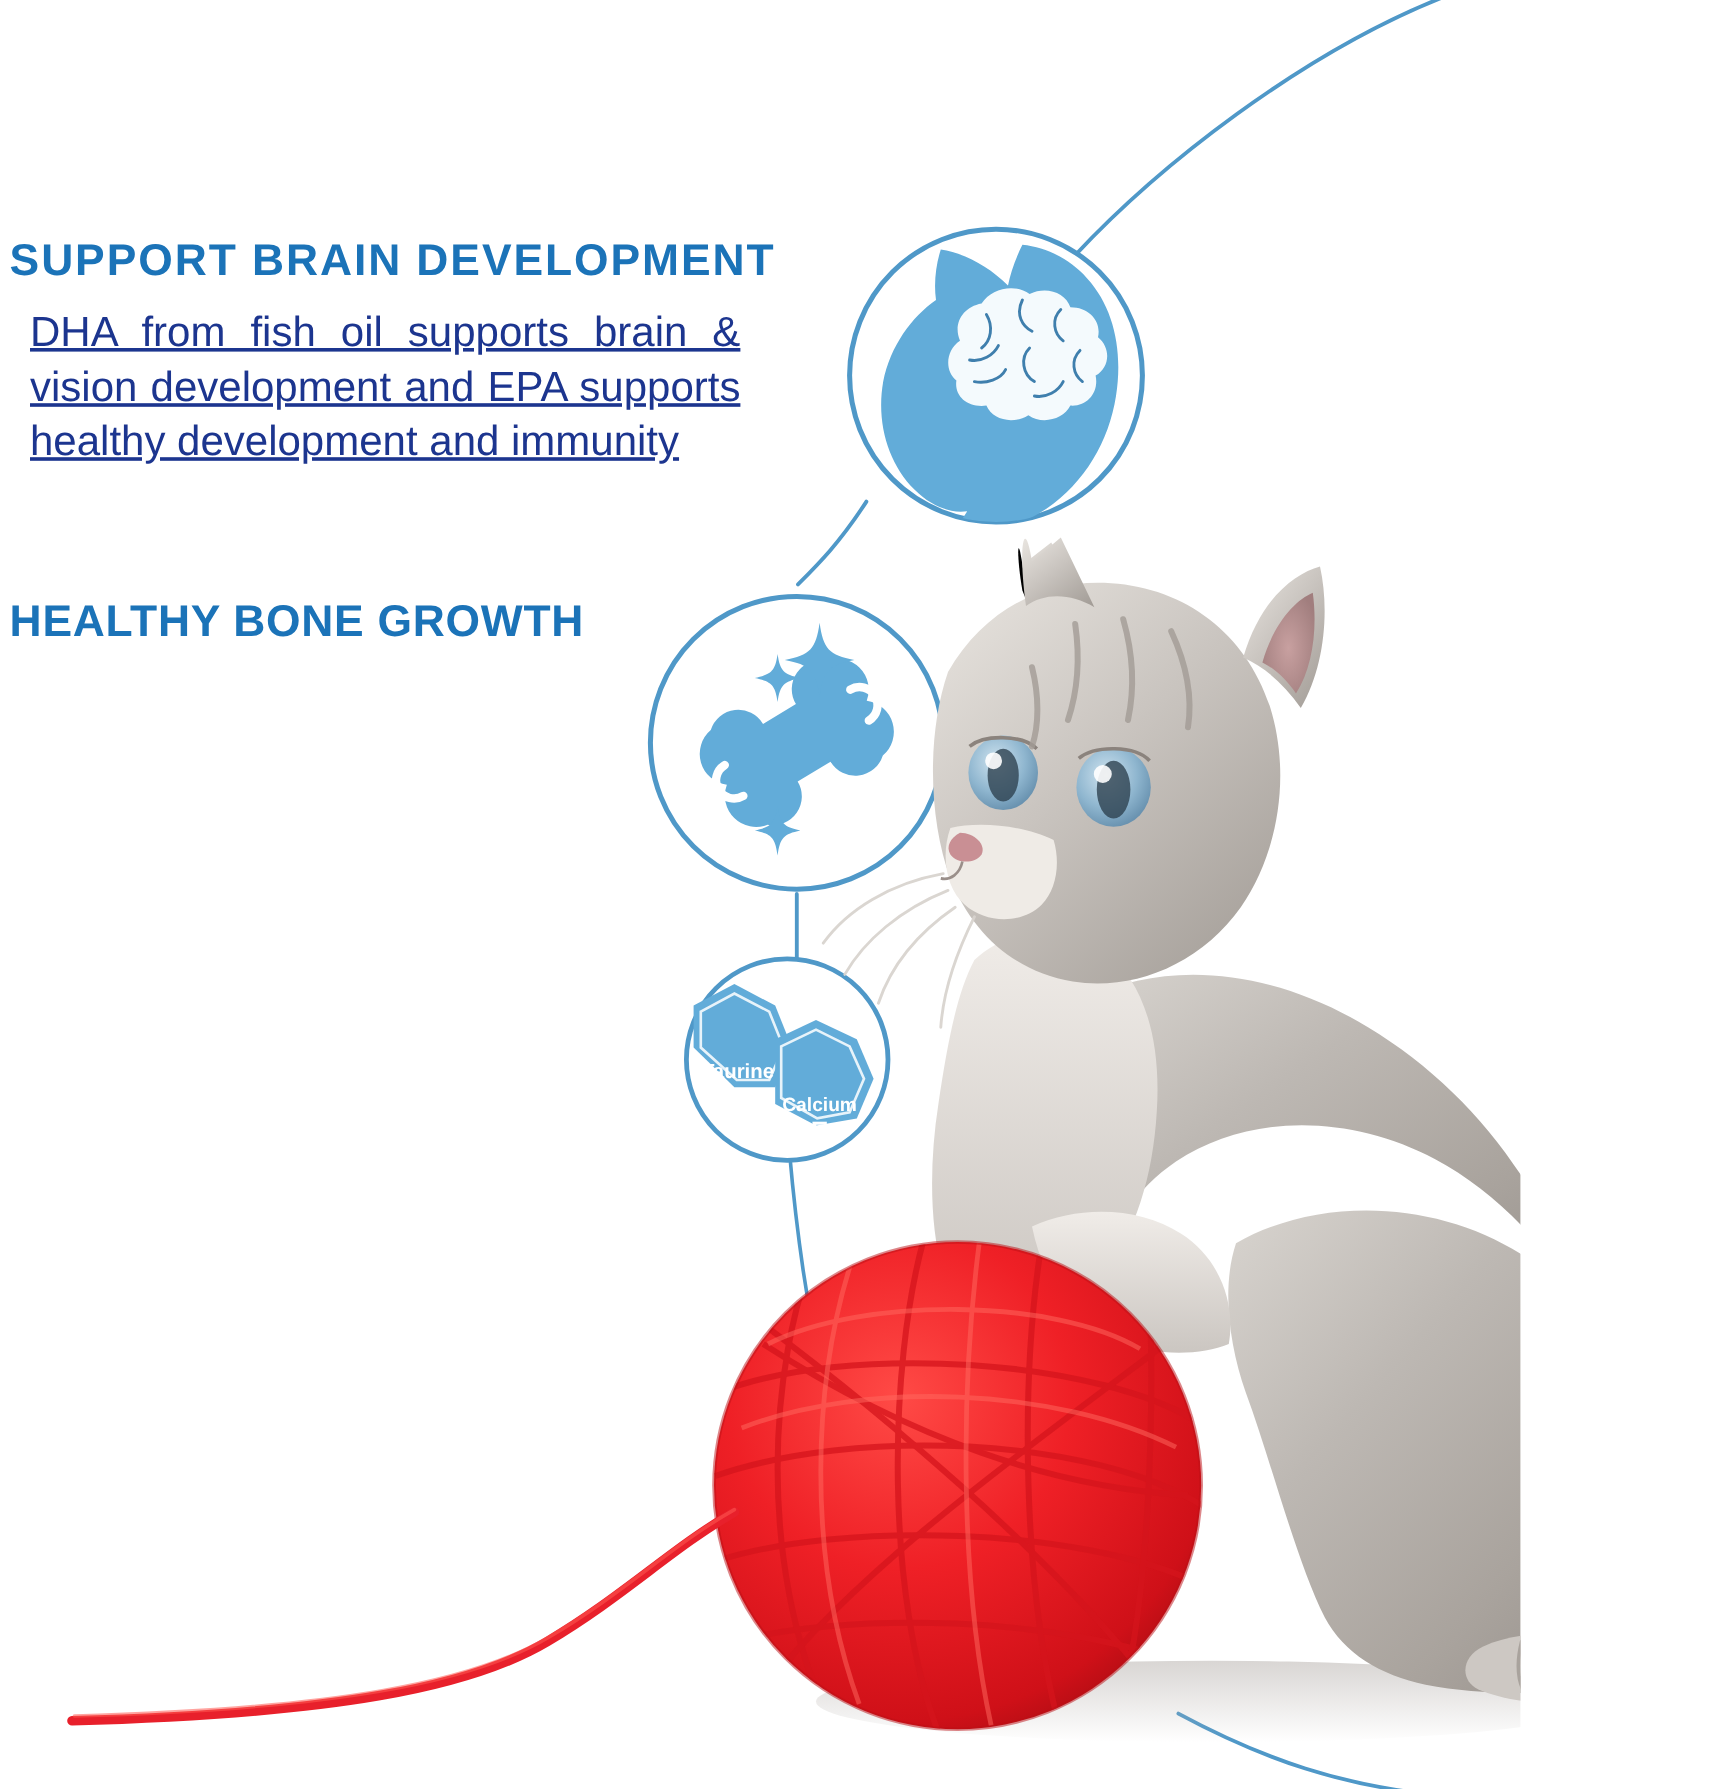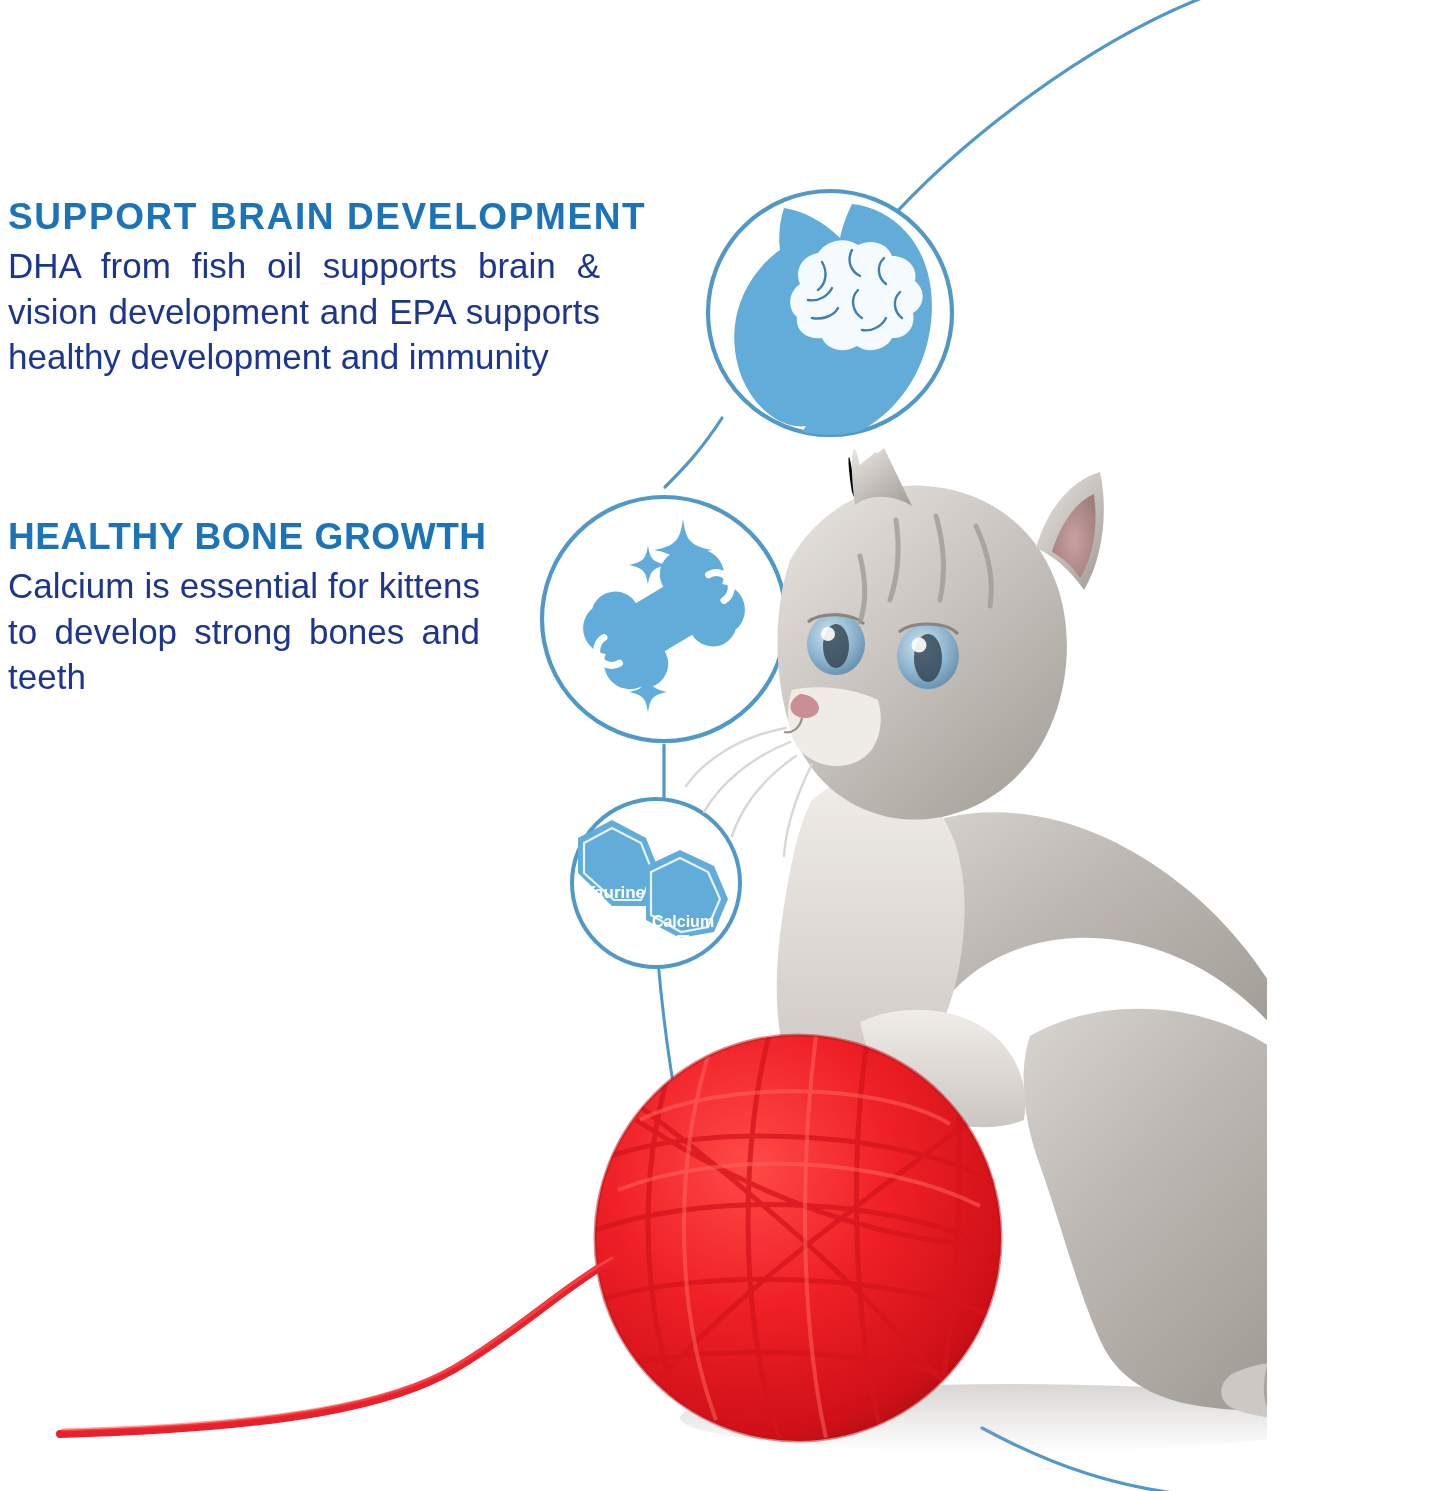--- a/index.html
+++ b/index.html
@@ -36,29 +36,30 @@
     letter-spacing: 0.6px;
     line-height: 1.12;
     margin: 0 0 6px 0;
     white-space: pre-line;
   }
   .feature-body {
     color: #1c358f;
     font-size: 35px;
     font-weight: 400;
     line-height: 1.30;
-    margin: 0;
+    margin: 17px;
     white-space: pre-line;
     text-align: justify;
+    text-decoration: underline;
   }
   #feature-brain   { top: 196px; width: 700px; }
   #feature-brain .feature-title { letter-spacing: 1.6px; }
   #feature-brain .feature-body  { width: 592px; }
 
-  #feature-bone    { top: 516px; width: 546px; }
+  #feature-bone    { top: 497px; width: 546px; }
   #feature-bone .feature-body  { width: 472px; }
 
   #feature-taurine { top: 822px; width: 552px; }
   #feature-taurine .feature-title { letter-spacing: 1.3px; }
   #feature-taurine .feature-body  { width: 545px; }
 
   
   .hex-label {
     position: absolute;
     color: #ffffff;
@@ -338,21 +339,20 @@
              C394,1402 282,1424 62,1430" fill="none" stroke="#ff5a52" stroke-width="3" stroke-linecap="round" opacity="0.55"></path>
   </svg>
 
   <div class="feature" id="feature-brain">
     <h2 class="feature-title">SUPPORT BRAIN DEVELOPMENT</h2>
     <p class="feature-body">DHA from fish oil supports brain &amp; vision development and EPA supports healthy development and immunity</p>
   </div>
 
   <div class="feature" id="feature-bone">
     <h2 class="feature-title">HEALTHY BONE GROWTH</h2>
-    <p class="feature-body">Calcium is essential for kittens to develop strong bones and teeth</p>
   </div>
 
 
   <div class="hex-label" id="hex-label-taurine">Taurine</div>
   <div class="hex-label" id="hex-label-vitamin">
     <span>Calcium</span>
     <span class="big">E</span>
   </div>
 
 </div>

